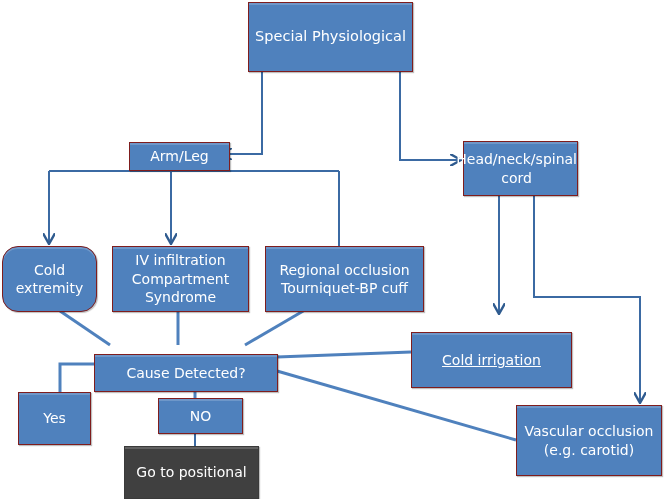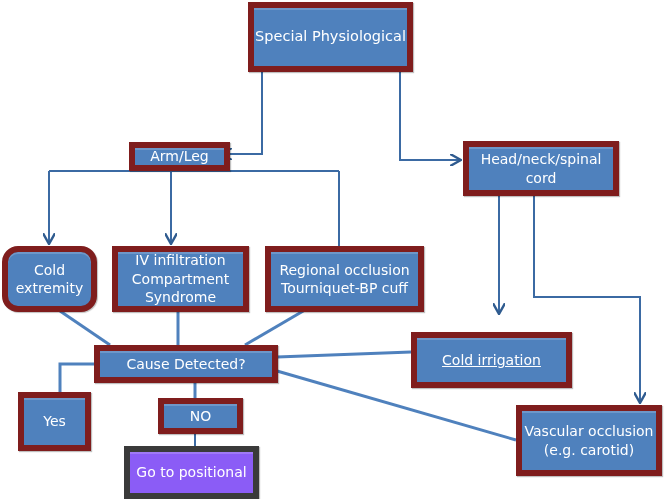--- a/index.html
+++ b/index.html
@@ -1,24 +1,24 @@
 <!DOCTYPE html>
 <html><head>
 <meta charset="utf-8">
 <style>
   html, body { margin: 0; padding: 0; background: #ffffff; }
   body { width: 671px; height: 499px; position: relative; overflow: hidden;
          font-family: "DejaVu Sans", "Liberation Sans", sans-serif; }
   svg.wires { position: absolute; left: 0; top: 0; }
   .box { position: absolute; box-sizing: border-box;
-         background: #4f81bd; border: 6px solid #7f1d1d;
+         background: #4f81bd; border: 1px solid #7f1d1d;
          box-shadow: inset 0 2px 0 rgba(255,255,255,0.18), 1px 1px 1px rgba(0,0,0,0.25);
          color: #ffffff; display: flex; align-items: center; justify-content: center;
          text-align: center; font-size: 14px; line-height: 1.32; white-space: pre-line; }
-  .box.gray { background: #8b5cf6; border-color: #3a3a3a; justify-content: center; }
+  .box.gray { background: #404040; border-color: #3a3a3a; justify-content: center; }
   .box.big { font-size: 14.5px; }
 </style>
 </head>
 <body>
 
 <svg class="wires" width="671" height="499" viewBox="0 0 671 499">
   <defs>
     <marker id="arr" viewBox="0 0 10 10" refX="9" refY="5" markerWidth="6" markerHeight="6" orient="auto-start-reverse">
       <path d="M0,0 L9,5 L0,10" fill="none" stroke="#2f5b8f" stroke-width="2"></path>
     </marker>
@@ -52,21 +52,21 @@
 </svg>
 
 <div class="box big" style="left:248px;top:2px;width:165px;height:70px;">
   <span>Special Physiological</span>
 </div>
 
 <div class="box" style="left:129px;top:142px;width:101px;height:29px;">
   <span>Arm/Leg</span>
 </div>
 
-<div class="box" style="left:463px;top:141px;width:156px;height:55px;">
+<div class="box" style="left:463px;top:141px;width:115px;height:55px;justify-content:flex-end;">
   <span>Head/neck/spinal
 cord</span>
 </div>
 
 <div class="box" style="left:2px;top:246px;width:95px;height:66px;border-radius:16px;">
   <span>Cold
 extremity</span>
 </div>
 
 <div class="box" style="left:112px;top:246px;width:137px;height:66px;">
@@ -77,25 +77,25 @@
 
 <div class="box" style="left:265px;top:246px;width:159px;height:66px;">
   <span>Regional occlusion
 Tourniquet-BP cuff</span>
 </div>
 
 <div class="box" style="left:411px;top:332px;width:161px;height:56px;text-decoration:underline;">
   <span>Cold irrigation</span>
 </div>
 
-<div class="box" style="left:94px;top:345px;width:184px;height:38px;">
+<div class="box" style="left:94px;top:354px;width:184px;height:38px;">
   <span>Cause Detected?</span>
 </div>
 
-<div class="box" style="left:18px;top:392px;width:73px;height:59px;">
+<div class="box" style="left:18px;top:392px;width:73px;height:53px;">
   <span>Yes</span>
 </div>
 
 <div class="box" style="left:158px;top:398px;width:85px;height:36px;">
   <span>NO</span>
 </div>
 
 <div class="box gray" style="left:124px;top:446px;width:135px;height:53px;">
   <span>Go to positional</span>
 </div>

